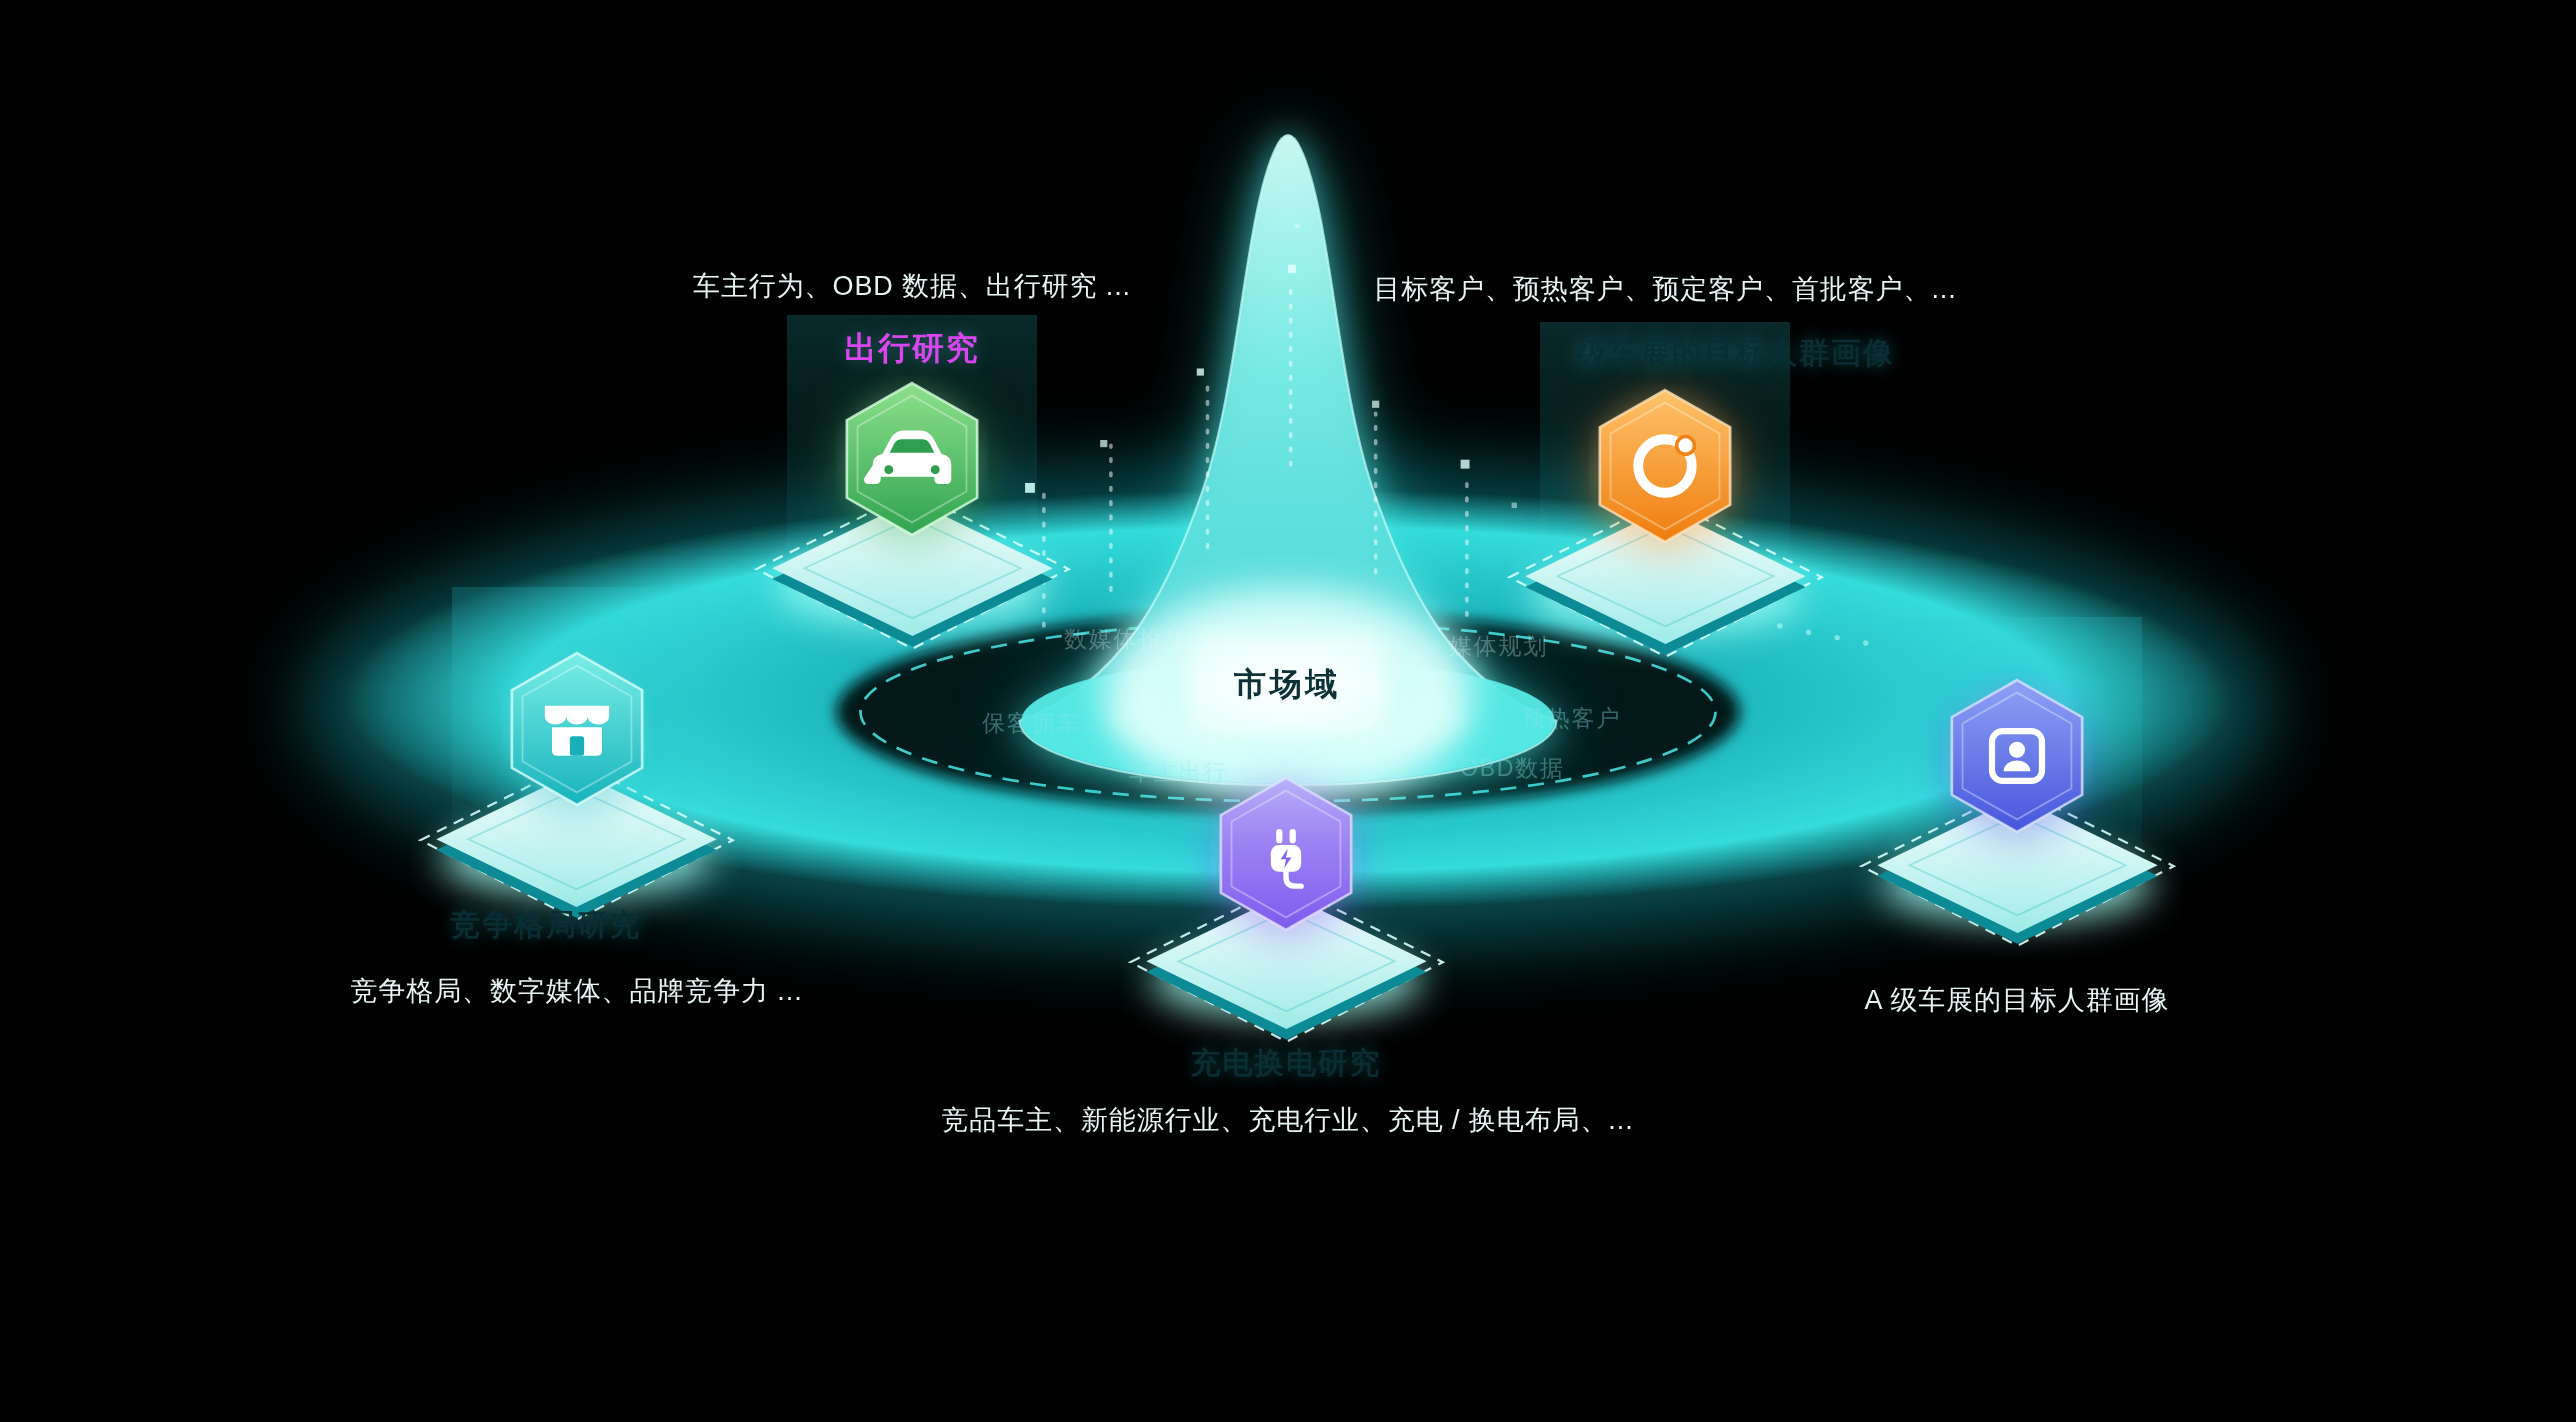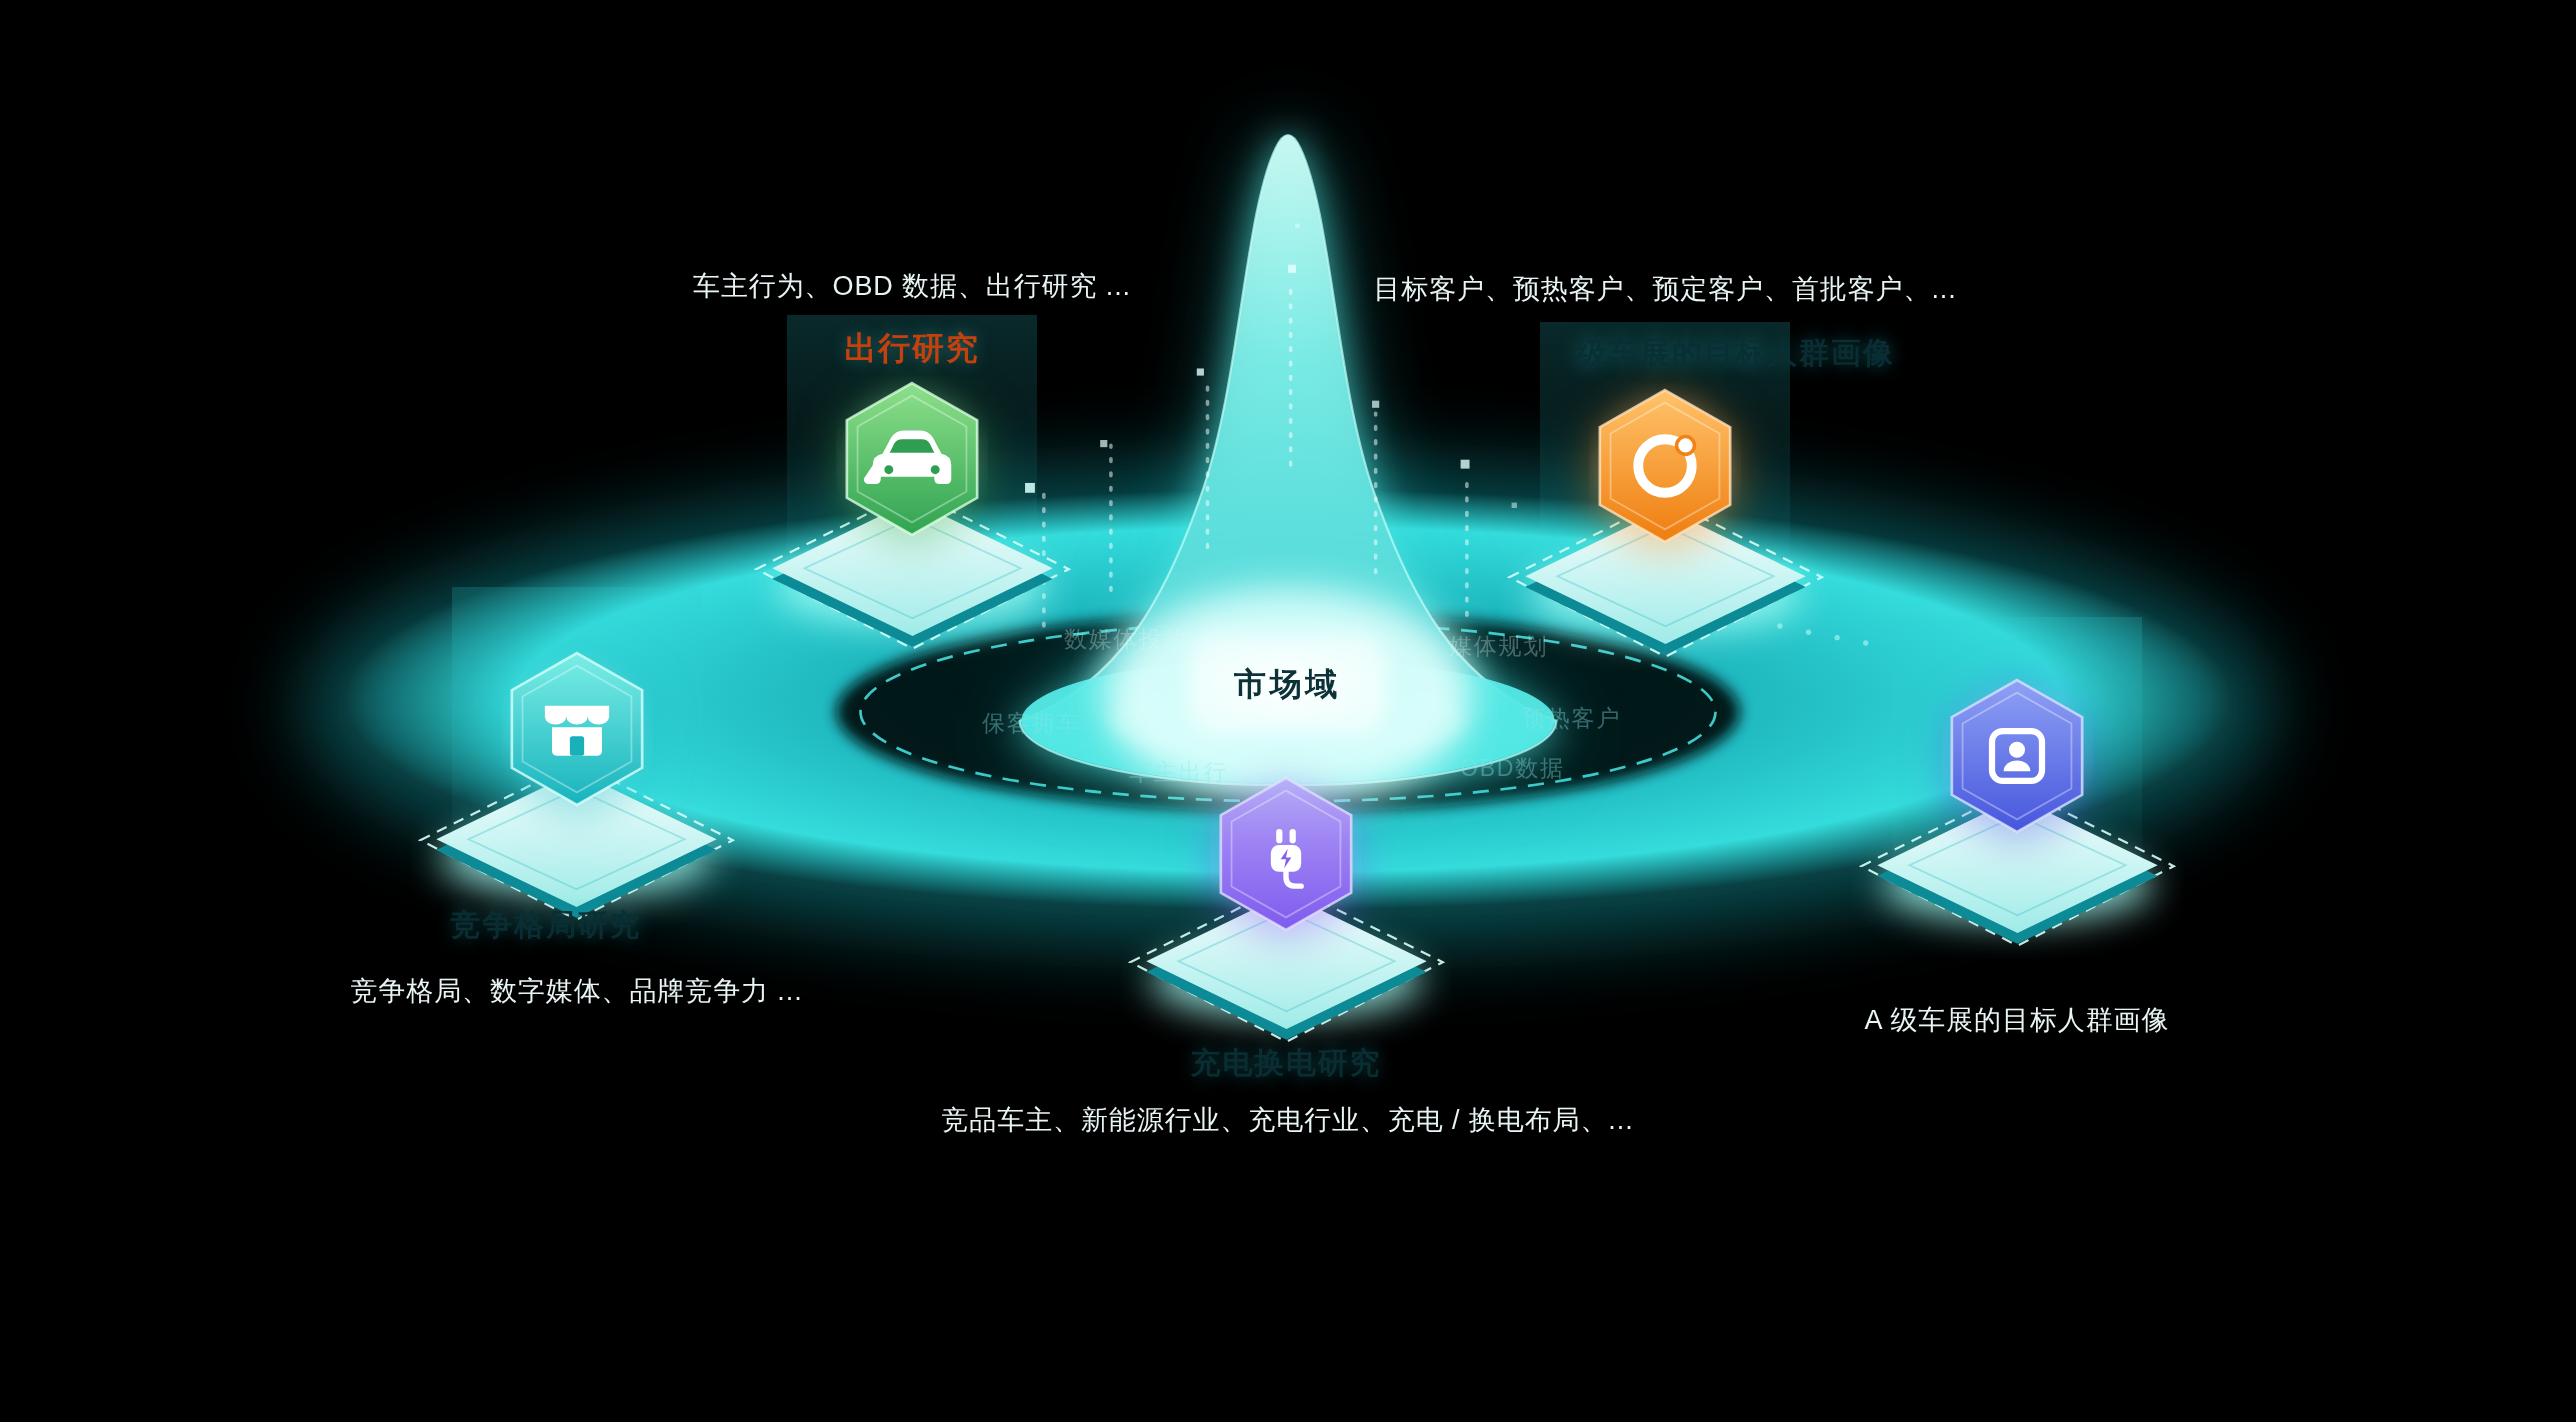--- a/index.html
+++ b/index.html
@@ -14,21 +14,21 @@
   .plat{position:absolute;z-index:4;}
   .hex{position:absolute;z-index:5;}
   .hex-green  {filter:drop-shadow(0 7.2px 23px rgba(63,174,87,0.55));}
   .hex-orange {filter:drop-shadow(0 7.2px 23px rgba(240,134,26,0.55));}
   .hex-teal   {filter:drop-shadow(0 7.2px 23px rgba(31,185,194,0.55));}
   .hex-purple {filter:drop-shadow(0 7.2px 23px rgba(126,91,238,0.55));}
   .hex-blue   {filter:drop-shadow(0 7.2px 23px rgba(74,91,224,0.55));}
   .caption{position:absolute;z-index:6;color:#e9f4f4;font-size:27px;font-weight:500;
            letter-spacing:0.9px;text-align:center;white-space:nowrap;}
   .node-title{position:absolute;z-index:6;text-align:center;white-space:nowrap;}
-  .title-light{color:#c2410c;font-weight:700;font-size:32px;letter-spacing:1.8px;
+  .title-light{color:#d946ef;font-weight:700;font-size:32px;letter-spacing:1.8px;
                text-shadow:0 0 16px rgba(120,230,235,0.35);}
   .title-dark{color:rgba(10,46,53,0.95);font-weight:700;font-size:30px;letter-spacing:1.8px;
               text-shadow:0 0 18px rgba(35,170,180,0.40);}
   .center-pill{position:absolute;z-index:7;left:1200px;top:646px;width:175px;height:77px;
                background:radial-gradient(ellipse at center,#ffffff 0%,#f2fffd 55%,rgba(234,255,253,0.85) 100%);
                border-radius:16px;display:flex;align-items:center;justify-content:center;
                box-shadow:0 0 27px 9px rgba(255,255,255,0.85),0 0 81px 40px rgba(190,255,250,0.55);}
   .center-pill span{color:#0c3238;font-size:32px;font-weight:700;letter-spacing:3.6px;}
 </style>
 </head>
@@ -240,20 +240,20 @@
   <svg class="hex hex-blue" style="left:1941px;top:673px;" width="152" height="166" viewBox="0 0 170 186">
     <ellipse cx="85" cy="93" rx="62" ry="62" fill="#ffffff" opacity="0.35" filter="url(#b20)"></ellipse>
     <polygon points="85,8 158,49.5 158,136.5 85,178 12,136.5 12,49.5" fill="url(#hexBlue)" stroke="#dbe2ff" stroke-width="3" stroke-opacity="0.8"></polygon>
     <polygon points="85,22 146,56.5 146,129.5 85,164 24,129.5 24,56.5" fill="none" stroke="#ffffff" stroke-opacity="0.35" stroke-width="2"></polygon>
     <g transform="translate(85,93)">
       <rect x="-28" y="-28" width="56" height="56" rx="12" fill="none" stroke="#ffffff" stroke-width="7"></rect>
       <circle cx="0" cy="-7" r="9" fill="#ffffff"></circle>
       <path d="M-15 17 a15 12 0 0 1 30 0 z" fill="#ffffff"></path>
     </g>
   </svg>
-  <div class="caption" style="left:1820px;top:982px;width:394px;margin-top:20px;">A 级车展的目标人群画像</div>
+  <div class="caption" style="left:1820px;top:982px;width:394px;">A 级车展的目标人群画像</div>
 
   <div class="center-pill">
     <span>市场域</span>
   </div>
 
 </div>
 
 
 </body></html>

